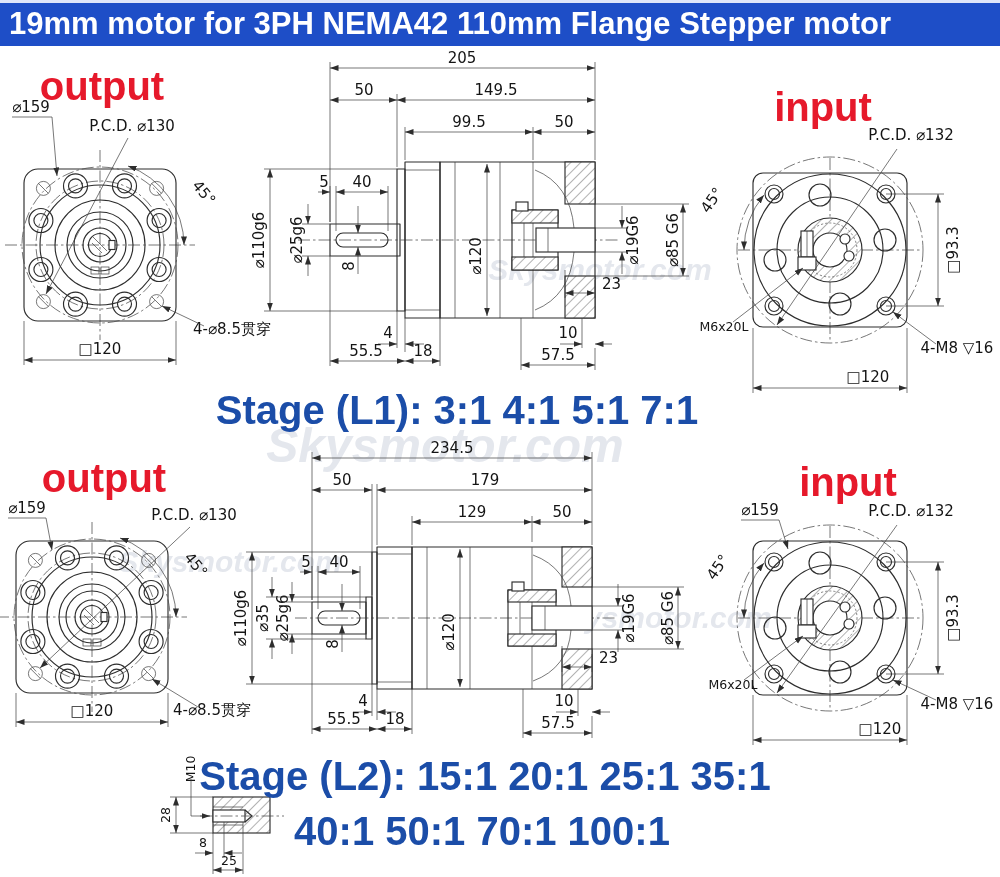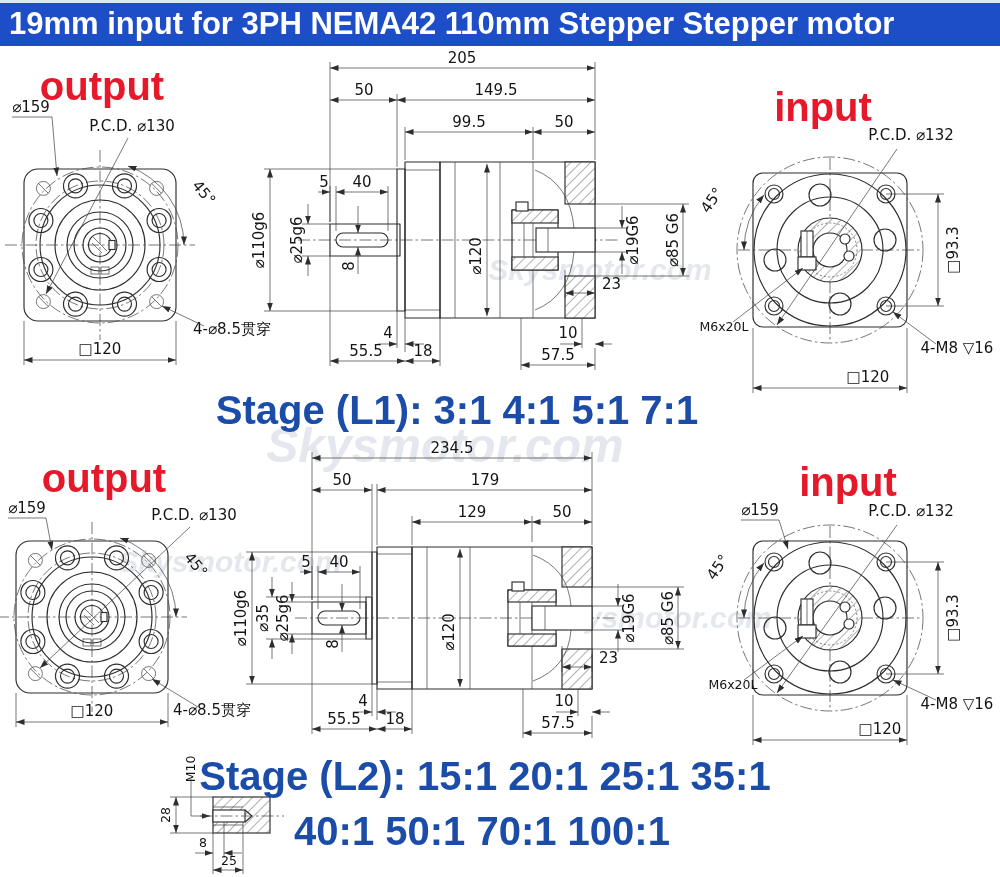--- a/index.html
+++ b/index.html
@@ -22,21 +22,21 @@
   .red{font:600 40px "Liberation Sans",sans-serif;fill:#e6192b;}
   .blue{font:600 40px "Liberation Sans",sans-serif;fill:#1b4da8;}
   .wm{font:italic 700 30px "Liberation Sans",sans-serif;fill:#e4e7ed;}
   .wmb{font:italic 700 48px "Liberation Sans",sans-serif;fill:#e4e7ed;}
 </style>
 </head>
 <body>
 
 <div class="page">
   <div class="titlebar">
-    <span>19mm input for 3PH NEMA42 110mm Stepper Stepper motor</span>
+    <span>19mm motor for 3PH NEMA42 110mm Flange Stepper motor</span>
   </div>
 
   <svg width="1000" height="877" viewBox="0 0 1000 877">
     <defs>
       <pattern id="h" patternUnits="userSpaceOnUse" width="7" height="7" patternTransform="rotate(45)">
         <rect width="7" height="7" fill="#ffffff"></rect>
         <line x1="0" y1="0" x2="0" y2="7" stroke="#666" stroke-width="1"></line>
       </pattern>
       <marker id="ar" markerUnits="userSpaceOnUse" markerWidth="10" markerHeight="8" refX="8.5" refY="3" orient="auto-start-reverse">
         <path d="M0 0 L8.5 3 L0 6 Z" fill="#2d2d2d"></path>

